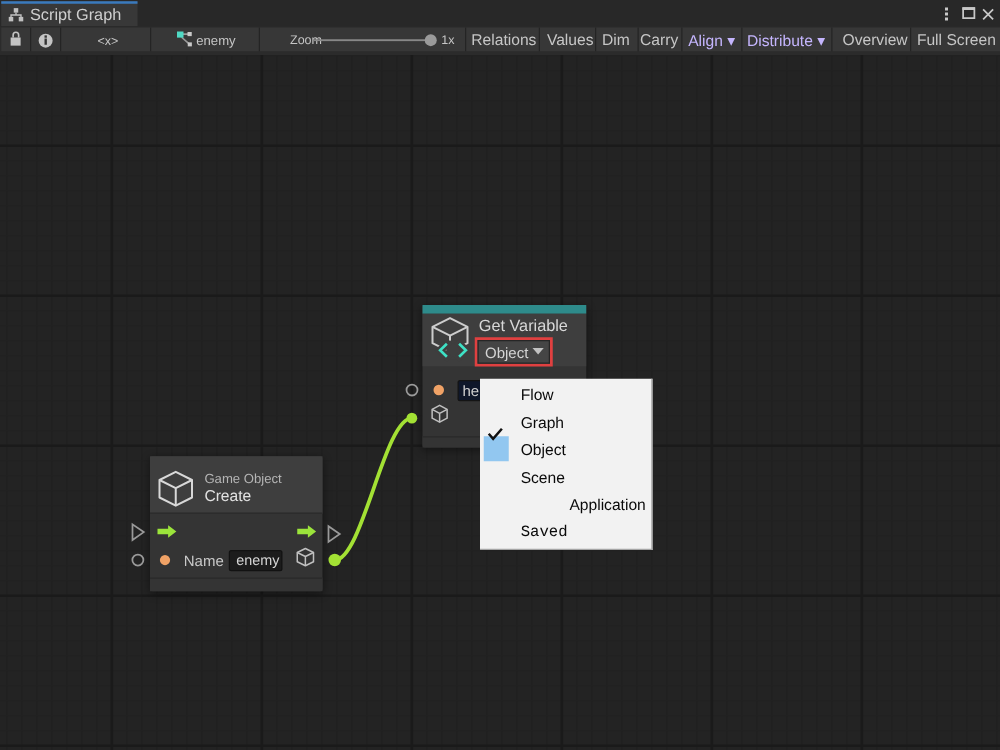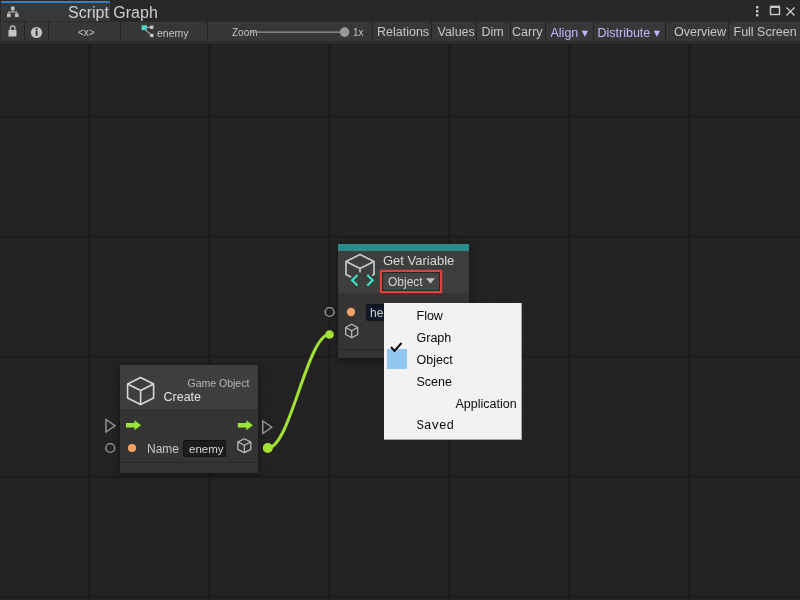--- a/index.html
+++ b/index.html
@@ -5,21 +5,21 @@
   * { margin:0; padding:0; box-sizing:border-box; }
   html,body { width:800px; height:600px; overflow:hidden; background:#232323;
     font-family:"Liberation Sans", sans-serif; }
   .abs { position:absolute; }
   #stage { position:relative; width:800px; height:600px; }
 
   
   #tabbar { left:0; top:0; width:800px; height:21px; background:#282828; }
   #tab { left:1px; top:1px; width:109px; height:20px; background:#383838;
     border-top:2.3px solid #3a7abd; }
-  #tabtitle { left:24px; top:3.5px; font-size:16px; color:#cfcfcf;margin-left:44px; }
+  #tabtitle { left:24px; top:3.5px; font-size:13px; color:#cfcfcf; }
 
   
   #toolbar { left:0; top:21px; width:800px; height:23px; background:#2b2b2b; }
   #tbrow { left:1px; top:22px; width:799px; height:18.5px; background:#373737; }
   .sep { position:absolute; top:22px; width:1px; height:18.5px; background:#242424; }
   .tbtxt { position:absolute; top:24.8px; font-size:12.5px; color:#c6c6c6; }
   .tbsm { position:absolute; top:26.5px; font-size:10px; color:#c6c6c6; }
   .tbdis { color:#c4b5fd; }
 
   
@@ -37,21 +37,21 @@
   #gvfoot { left:0; top:105px; width:131px; height:9px; background:#343434;
     border-top:1px solid #282828; }
   #hefield { left:28px; top:60px; width:30px; height:17px; background:#0f172a;
     border:1px solid #141414; border-radius:2px; color:#d0d0d0; font-size:12px;
     padding-left:3px; padding-top:1px; }
 
   #gonode { left:120px; top:365px; width:138px; height:108px; background:#343434;
     border-radius:2px; box-shadow:0 2px 7px rgba(0,0,0,0.45); }
   #gohead { left:0; top:0; width:138px; height:46px; background:#3e3e3e;
     border-bottom:1px solid #292929; }
-  #gotitle1 { left:43.5px; top:11.5px; font-size:10.5px; color:#b5b5b5;margin-left:24px; }
+  #gotitle1 { left:43.5px; top:11.5px; font-size:10.5px; color:#b5b5b5; }
   #gotitle2 { left:43.5px; top:25px; font-size:12.5px; color:#e2e2e2; }
   #gofoot { left:0; top:97px; width:138px; height:11px; background:#343434;
     border-top:1px solid #292929; }
   #namelbl { left:27px; top:77px; font-size:12px; color:#c9c9c9; }
   #enemyfield { left:63px; top:75px; width:43px; height:17px; background:#1c1c1c;
     border:1px solid #121212; border-radius:2px; color:#d6d6d6; font-size:11.5px;
     padding-left:5px; padding-top:2px; }
 
   
   #menu { left:384px; top:303px; width:138px; height:136.5px; background:#f2f2f2;

